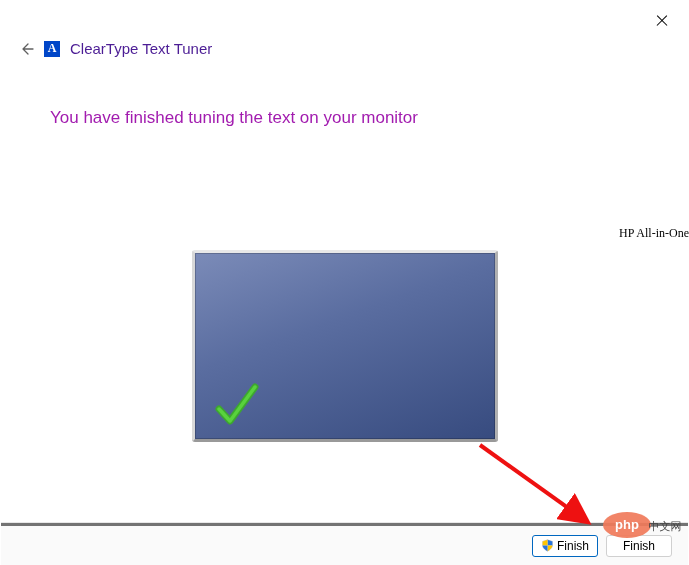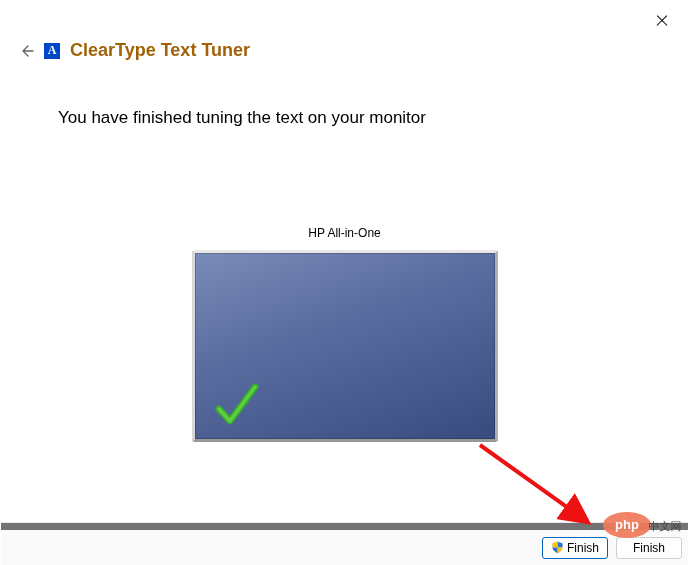--- a/index.html
+++ b/index.html
@@ -54,41 +54,41 @@
       background: #0046c8;
       color: #fff;
       font-weight: bold;
       font-size: 12px;
       display: flex;
       align-items: center;
       justify-content: center;
       font-family: "Times New Roman", serif;
     }
     .app-title {
-      font-size: 18px;
-      color: #a16207;
-      font-weight: bold;
+      font-size: 15px;
+      color: #4c1d95;
     }
 
     .main-heading {
       position: absolute;
       top: 108px;
-      left: 58px;
+      left: 50px;
       font-size: 17px;
-      color: #000000;
+      color: #a21caf;
       font-weight: 400;
     }
 
     .monitor-label {
       position: absolute;
       top: 226px;
       left: 0;
       width: 100%;
-      text-align: center;
-      font-size: 12px;
+      text-align: right;
+      font-size: 12px;
+      font-family: Liberation Serif, serif;
     }
 
     .monitor {
       position: absolute;
       top: 250px;
       left: 50%;
       transform: translateX(-50%);
       width: 306px;
       height: 192px;
       background: linear-gradient(160deg, #7b8bb8 0%, #5a6da0 40%, #374b7f 100%);
@@ -117,23 +117,23 @@
     .footer {
       position: absolute;
       bottom: 0;
       left: 1px;
       right: 1px;
       height: 42px;
       background: #fafafa;
       display: flex;
       align-items: center;
       justify-content: flex-end;
-      padding-right: 6px;
+      padding-right: 16px;
       gap: 8px;
-      border-top: 7px solid #737373;
+      border-top: 3px solid #737373;
     }
     .btn {
       min-width: 66px;
       height: 22px;
       background: #fff;
       border: 1px solid #d0d0d0;
       border-radius: 3px;
       font-size: 12px;
       padding: 0 8px;
       cursor: pointer;

